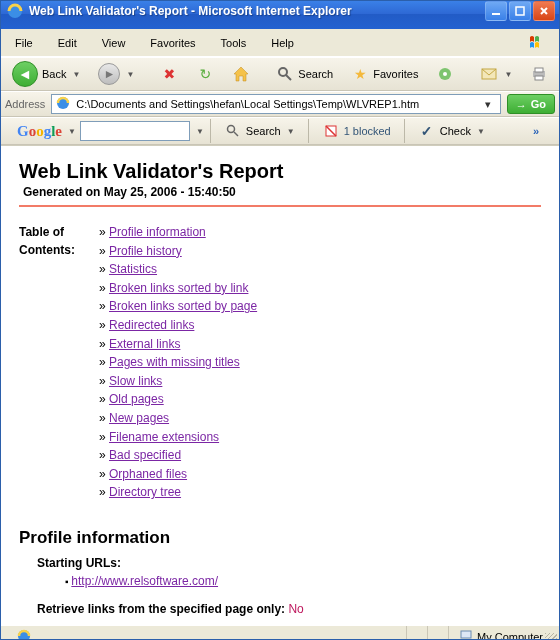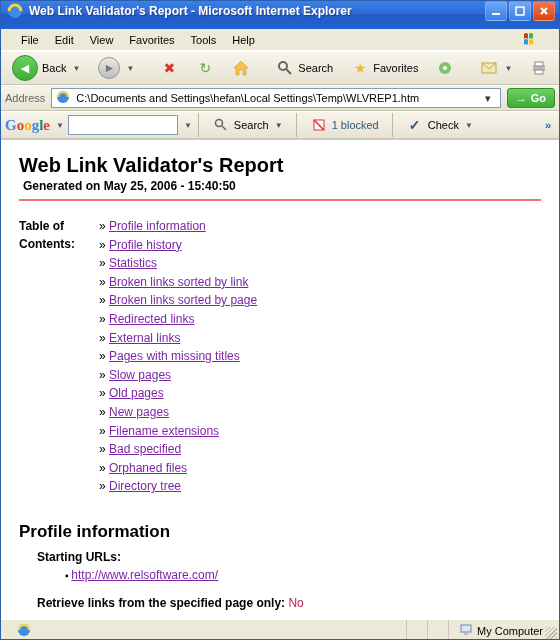--- a/index.html
+++ b/index.html
@@ -33,22 +33,22 @@
   .win-buttons { display: flex; gap: 2px; }
   .win-btn {
     width: 22px; height: 20px; border-radius: 3px;
     display: flex; align-items: center; justify-content: center;
     border: 1px solid #fff3; background: linear-gradient(to bottom,#6fa9f4,#3a80e8);
     color: #fff; font-weight: bold;
   }
   .win-btn.close { background: linear-gradient(to bottom,#f07a52,#d84516); }
   
   .menubar {
-    height: 22px; background: #ece9d8; border-bottom: 1px solid #fff;
-    display: flex; align-items: center; padding: 0 12px;
+    height: 28px; background: #ece9d8; border-bottom: 1px solid #fff;
+    display: flex; align-items: center; padding: 0 6px; gap: 9px;
   }
   .menubar .menu-item { padding: 2px 8px; cursor: default; }
   .menubar .xp-flag {
     margin-left: auto; width: 28px; height: 20px;
     display: flex; align-items: center; justify-content: center;
   }
   
   .toolbar {
     height: 34px; background: linear-gradient(#f7f4ea,#e7e3d4);
     border-top: 1px solid #fff; border-bottom: 1px solid #c9c5b6;
@@ -92,21 +92,21 @@
   .addr-drop { width: 16px; text-align: center; color:#333; cursor: default; }
   .go-btn {
     height: 20px; padding: 0 8px; background: linear-gradient(#6dcf63,#3eae34);
     border: 1px solid #2f8f27; border-radius:3px; color:#fff; font-weight:bold;
     display:inline-flex;align-items:center;gap:4px;
   }
   
   .gtoolbar {
     height: 28px; background: linear-gradient(#f7f4ea,#e7e3d4);
     border-top: 1px solid #fff; border-bottom: 1px solid #c9c5b6;
-    display: flex; align-items: center; padding: 0 4px; gap: 4px;
+    display: flex; align-items: center; padding: 0 16px; gap: 4px;
   }
   .glogo { font-family: "Times New Roman", serif; font-size: 15px; font-weight: bold; }
   .glogo span:nth-child(1){color:#4285F4}.glogo span:nth-child(2){color:#DB4437}
   .glogo span:nth-child(3){color:#F4B400}.glogo span:nth-child(4){color:#4285F4}
   .glogo span:nth-child(5){color:#0F9D58}.glogo span:nth-child(6){color:#DB4437}
   .g-input { width: 110px; height: 20px; border:1px solid #7f9db9; background:#fff; font:inherit; padding:0 4px; }
   .g-blocked { color:#357; }
   .g-more { color:#2a63b8; font-weight:bold; margin-left:auto; padding:0 4px;}
   
   .content-wrap {
@@ -333,21 +333,21 @@
     <div class="toc-label">Table of Contents:</div>
     <div class="toc-list">
       <div><span class="bullet">» </span><a>Profile information</a></div>
       <div><span class="bullet">» </span><a>Profile history</a></div>
       <div><span class="bullet">» </span><a>Statistics</a></div>
       <div><span class="bullet">» </span><a>Broken links sorted by link</a></div>
       <div><span class="bullet">» </span><a>Broken links sorted by page</a></div>
       <div><span class="bullet">» </span><a>Redirected links</a></div>
       <div><span class="bullet">» </span><a>External links</a></div>
       <div><span class="bullet">» </span><a>Pages with missing titles</a></div>
-      <div><span class="bullet">» </span><a>Slow pages</a></div>
+      <div><span class="bullet">» </span><a>Slow links</a></div>
       <div><span class="bullet">» </span><a>Old pages</a></div>
       <div><span class="bullet">» </span><a>New pages</a></div>
       <div><span class="bullet">» </span><a>Filename extensions</a></div>
       <div><span class="bullet">» </span><a>Bad specified</a></div>
       <div><span class="bullet">» </span><a>Orphaned files</a></div>
       <div><span class="bullet">» </span><a>Directory tree</a></div>
     </div>
   </div>
 
   <h2>Profile information</h2>

